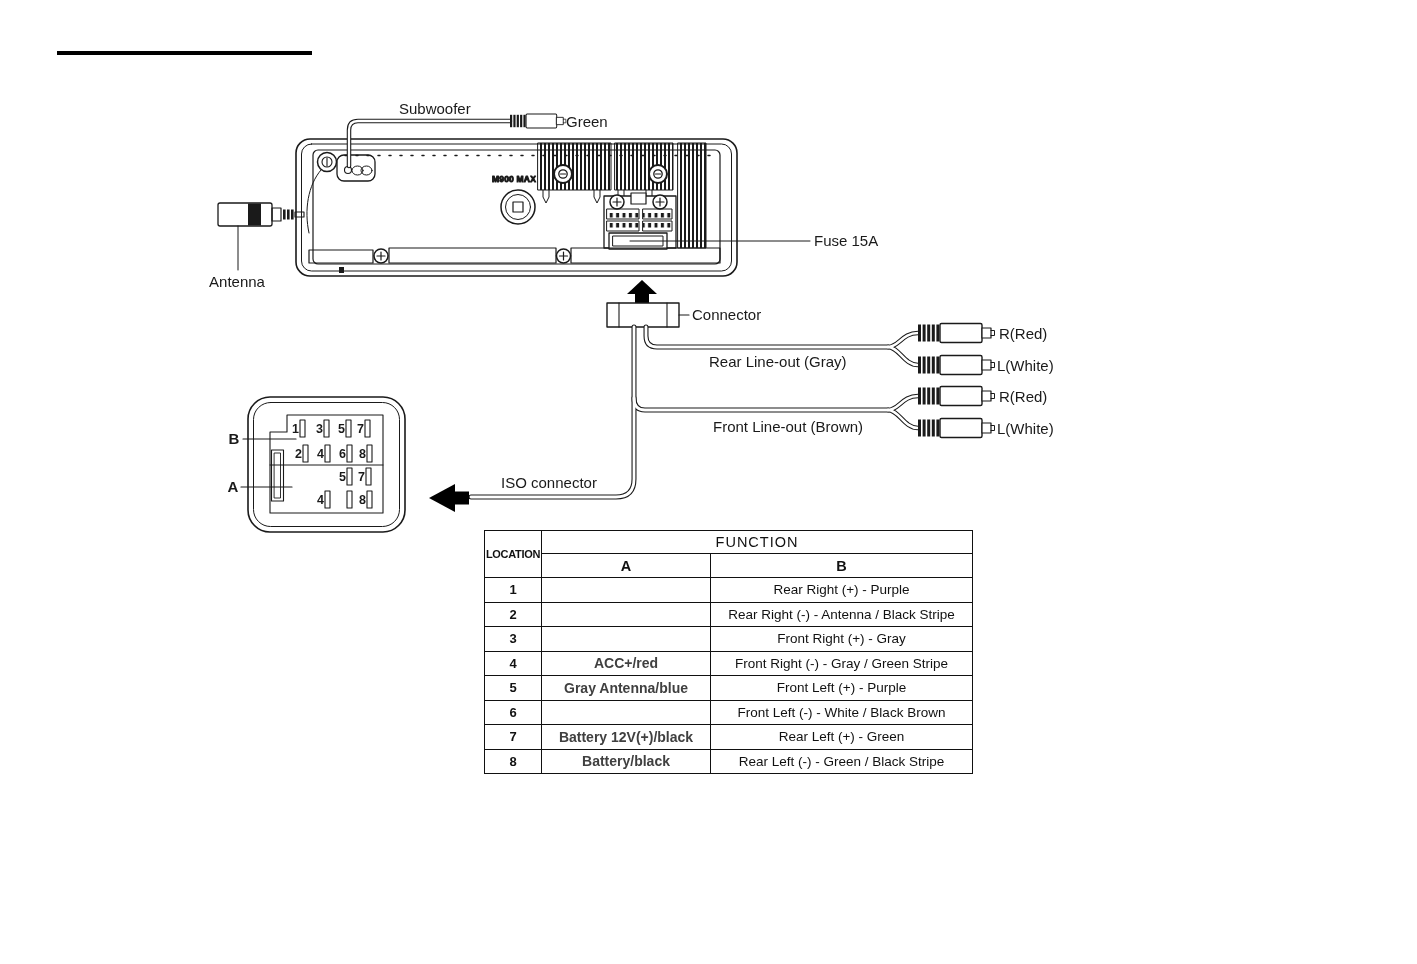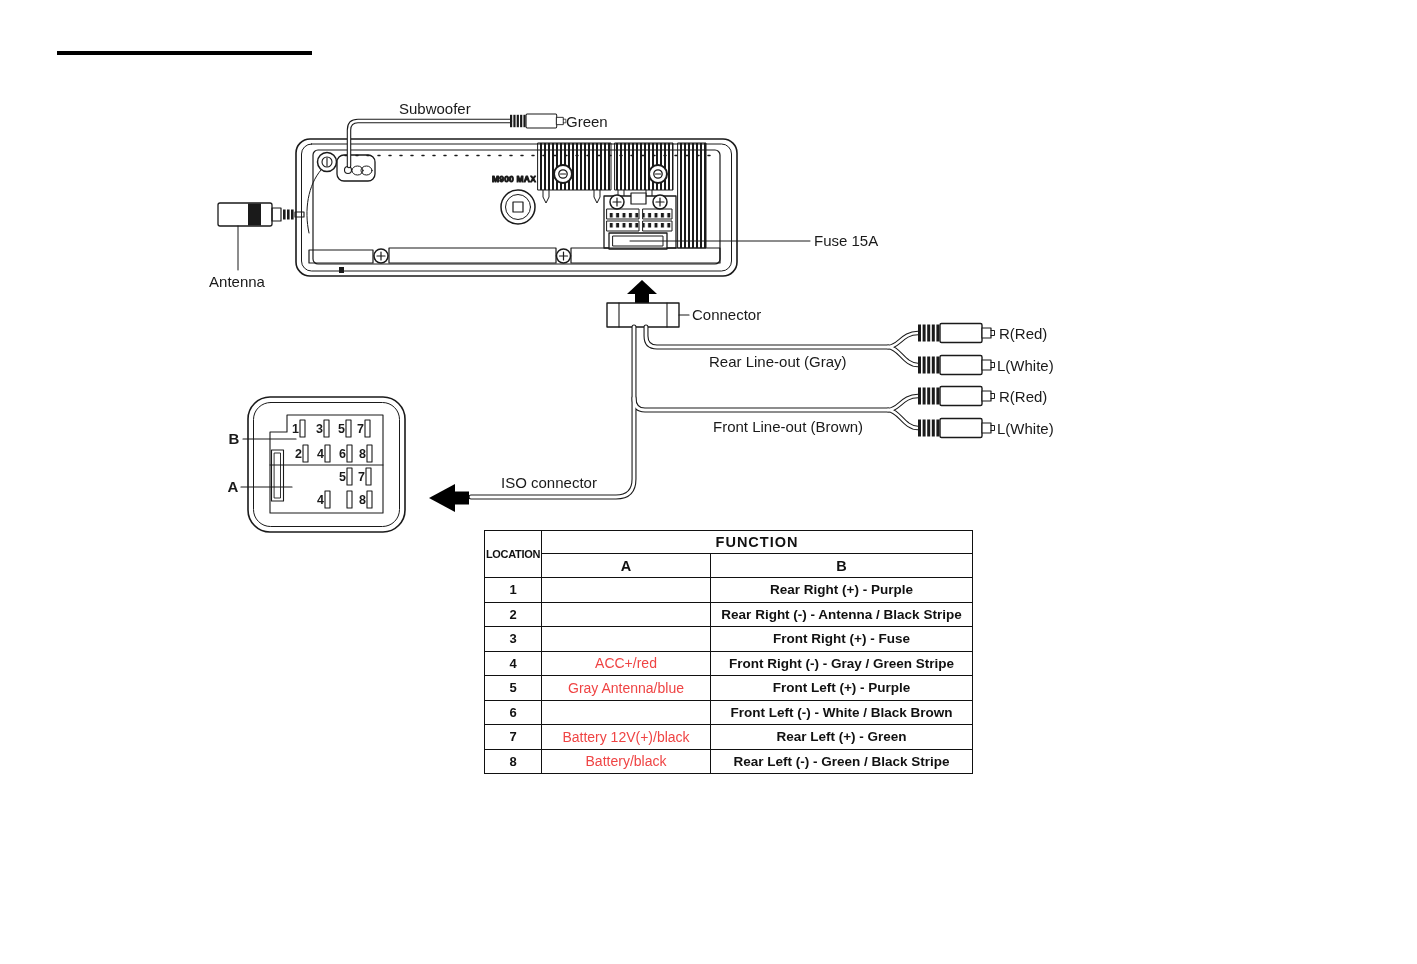--- a/index.html
+++ b/index.html
@@ -21,26 +21,26 @@
     font-family:"Liberation Sans", sans-serif;color:#111;
   }
   #fn-table th,#fn-table td{
     border:1.5px solid #111;text-align:center;vertical-align:middle;
     padding:0;overflow:hidden;white-space:nowrap;
   }
   #fn-table .c-loc{width:57px;}
   #fn-table .c-a{width:169px;}
   #fn-table .c-b{width:262px;}
   .loc-h{font-size:11px;font-weight:bold;letter-spacing:-0.3px;}
-  .fn-h{font-size:14.5px;font-weight:bold;height:22px;letter-spacing:1px;}
+  .fn-h{font-size:14.5px;font-weight:normal;height:22px;letter-spacing:1px;}
   .ab-h{font-size:14.5px;font-weight:bold;height:23px;}
   #fn-table td{height:23.5px;}
   td.num{font-size:13px;font-weight:bold;}
-  td.a{font-size:14px;font-weight:normal;color:#ef4444;}
-  td.b{font-size:13.5px;font-weight:bold;}
+  td.a{font-size:14px;font-weight:bold;color:#404040;}
+  td.b{font-size:13.5px;font-weight:normal;}
   .toprule{position:absolute;left:57px;top:51px;width:255px;height:4px;background:#000;}
 </style>
 </head>
 <body>
 
 <div id="canvas">
 
   <div class="toprule"></div>
 
   <svg id="diagram" width="1417" height="964" viewBox="0 0 1417 964" fill="none" stroke-linecap="round" stroke-linejoin="round">
@@ -272,21 +272,21 @@
       <td class="b">Rear Right (+) - Purple</td>
     </tr>
     <tr>
       <td class="num">2</td>
       <td class="a"></td>
       <td class="b">Rear Right (-) - Antenna / Black Stripe</td>
     </tr>
     <tr>
       <td class="num">3</td>
       <td class="a"></td>
-      <td class="b">Front Right (+) - Fuse</td>
+      <td class="b">Front Right (+) - Gray</td>
     </tr>
     <tr>
       <td class="num">4</td>
       <td class="a">ACC+/red</td>
       <td class="b">Front Right (-) - Gray / Green Stripe</td>
     </tr>
     <tr>
       <td class="num">5</td>
       <td class="a">Gray Antenna/blue</td>
       <td class="b">Front Left (+) - Purple</td>

